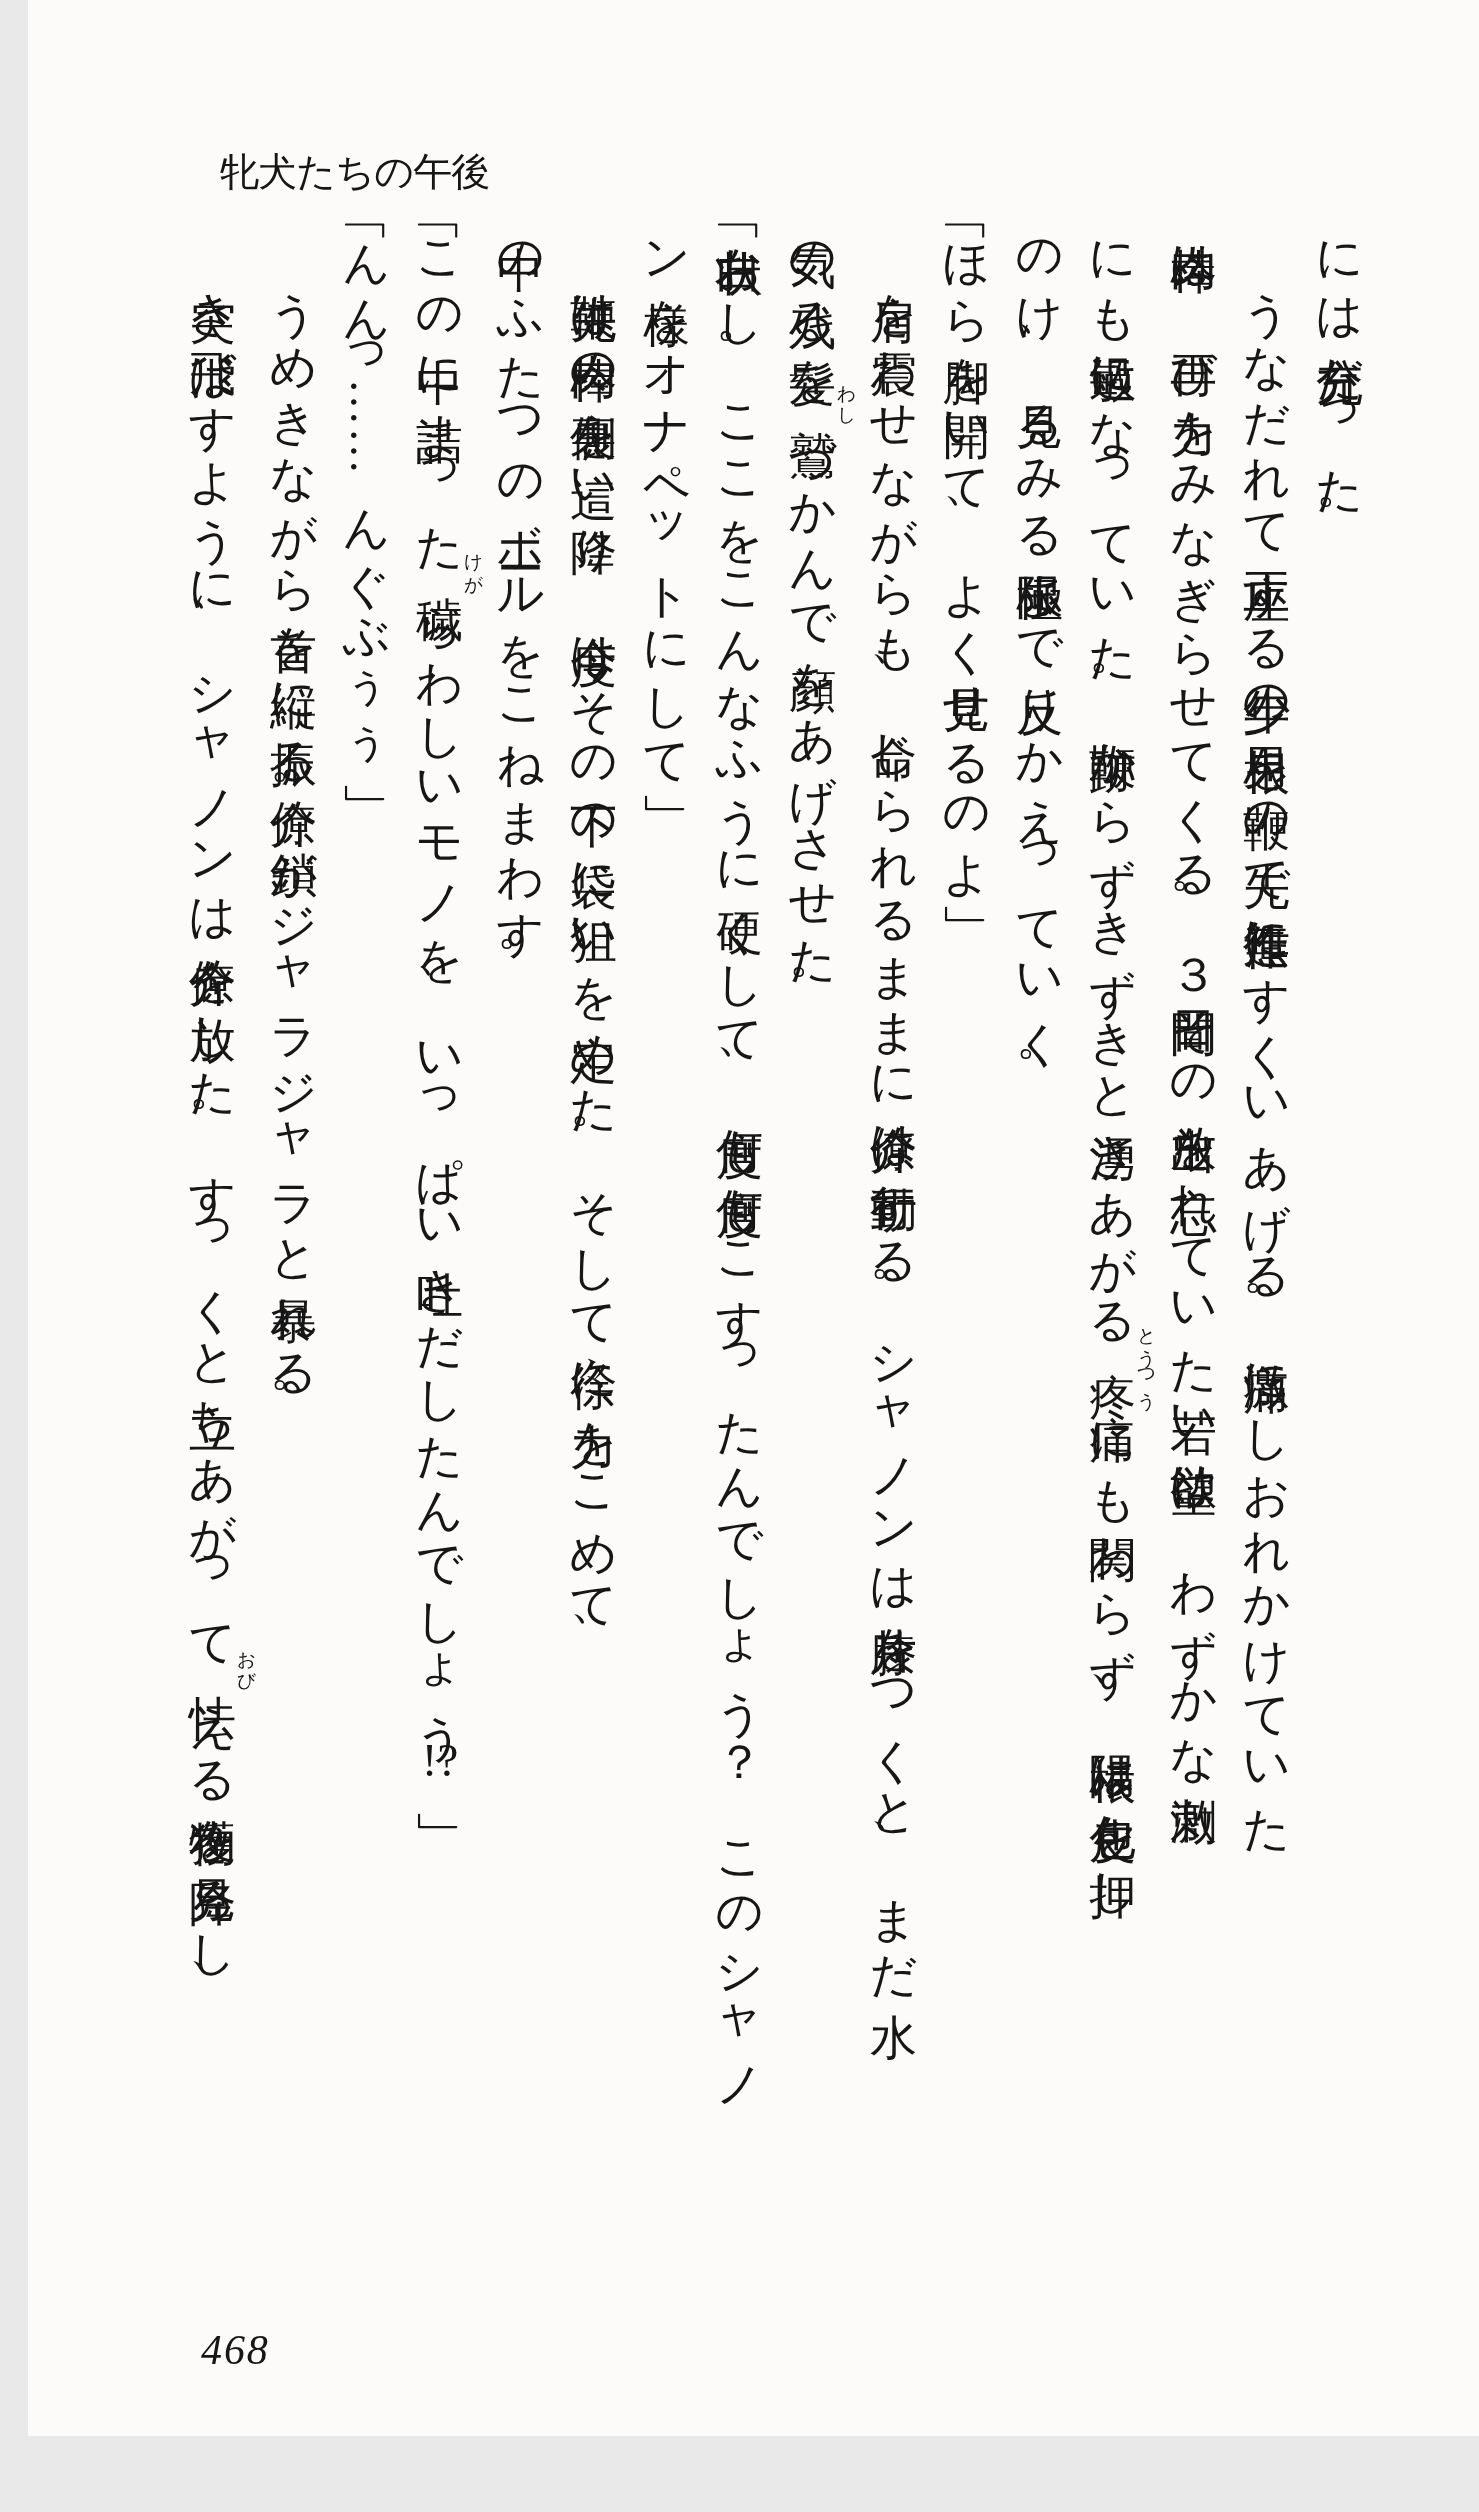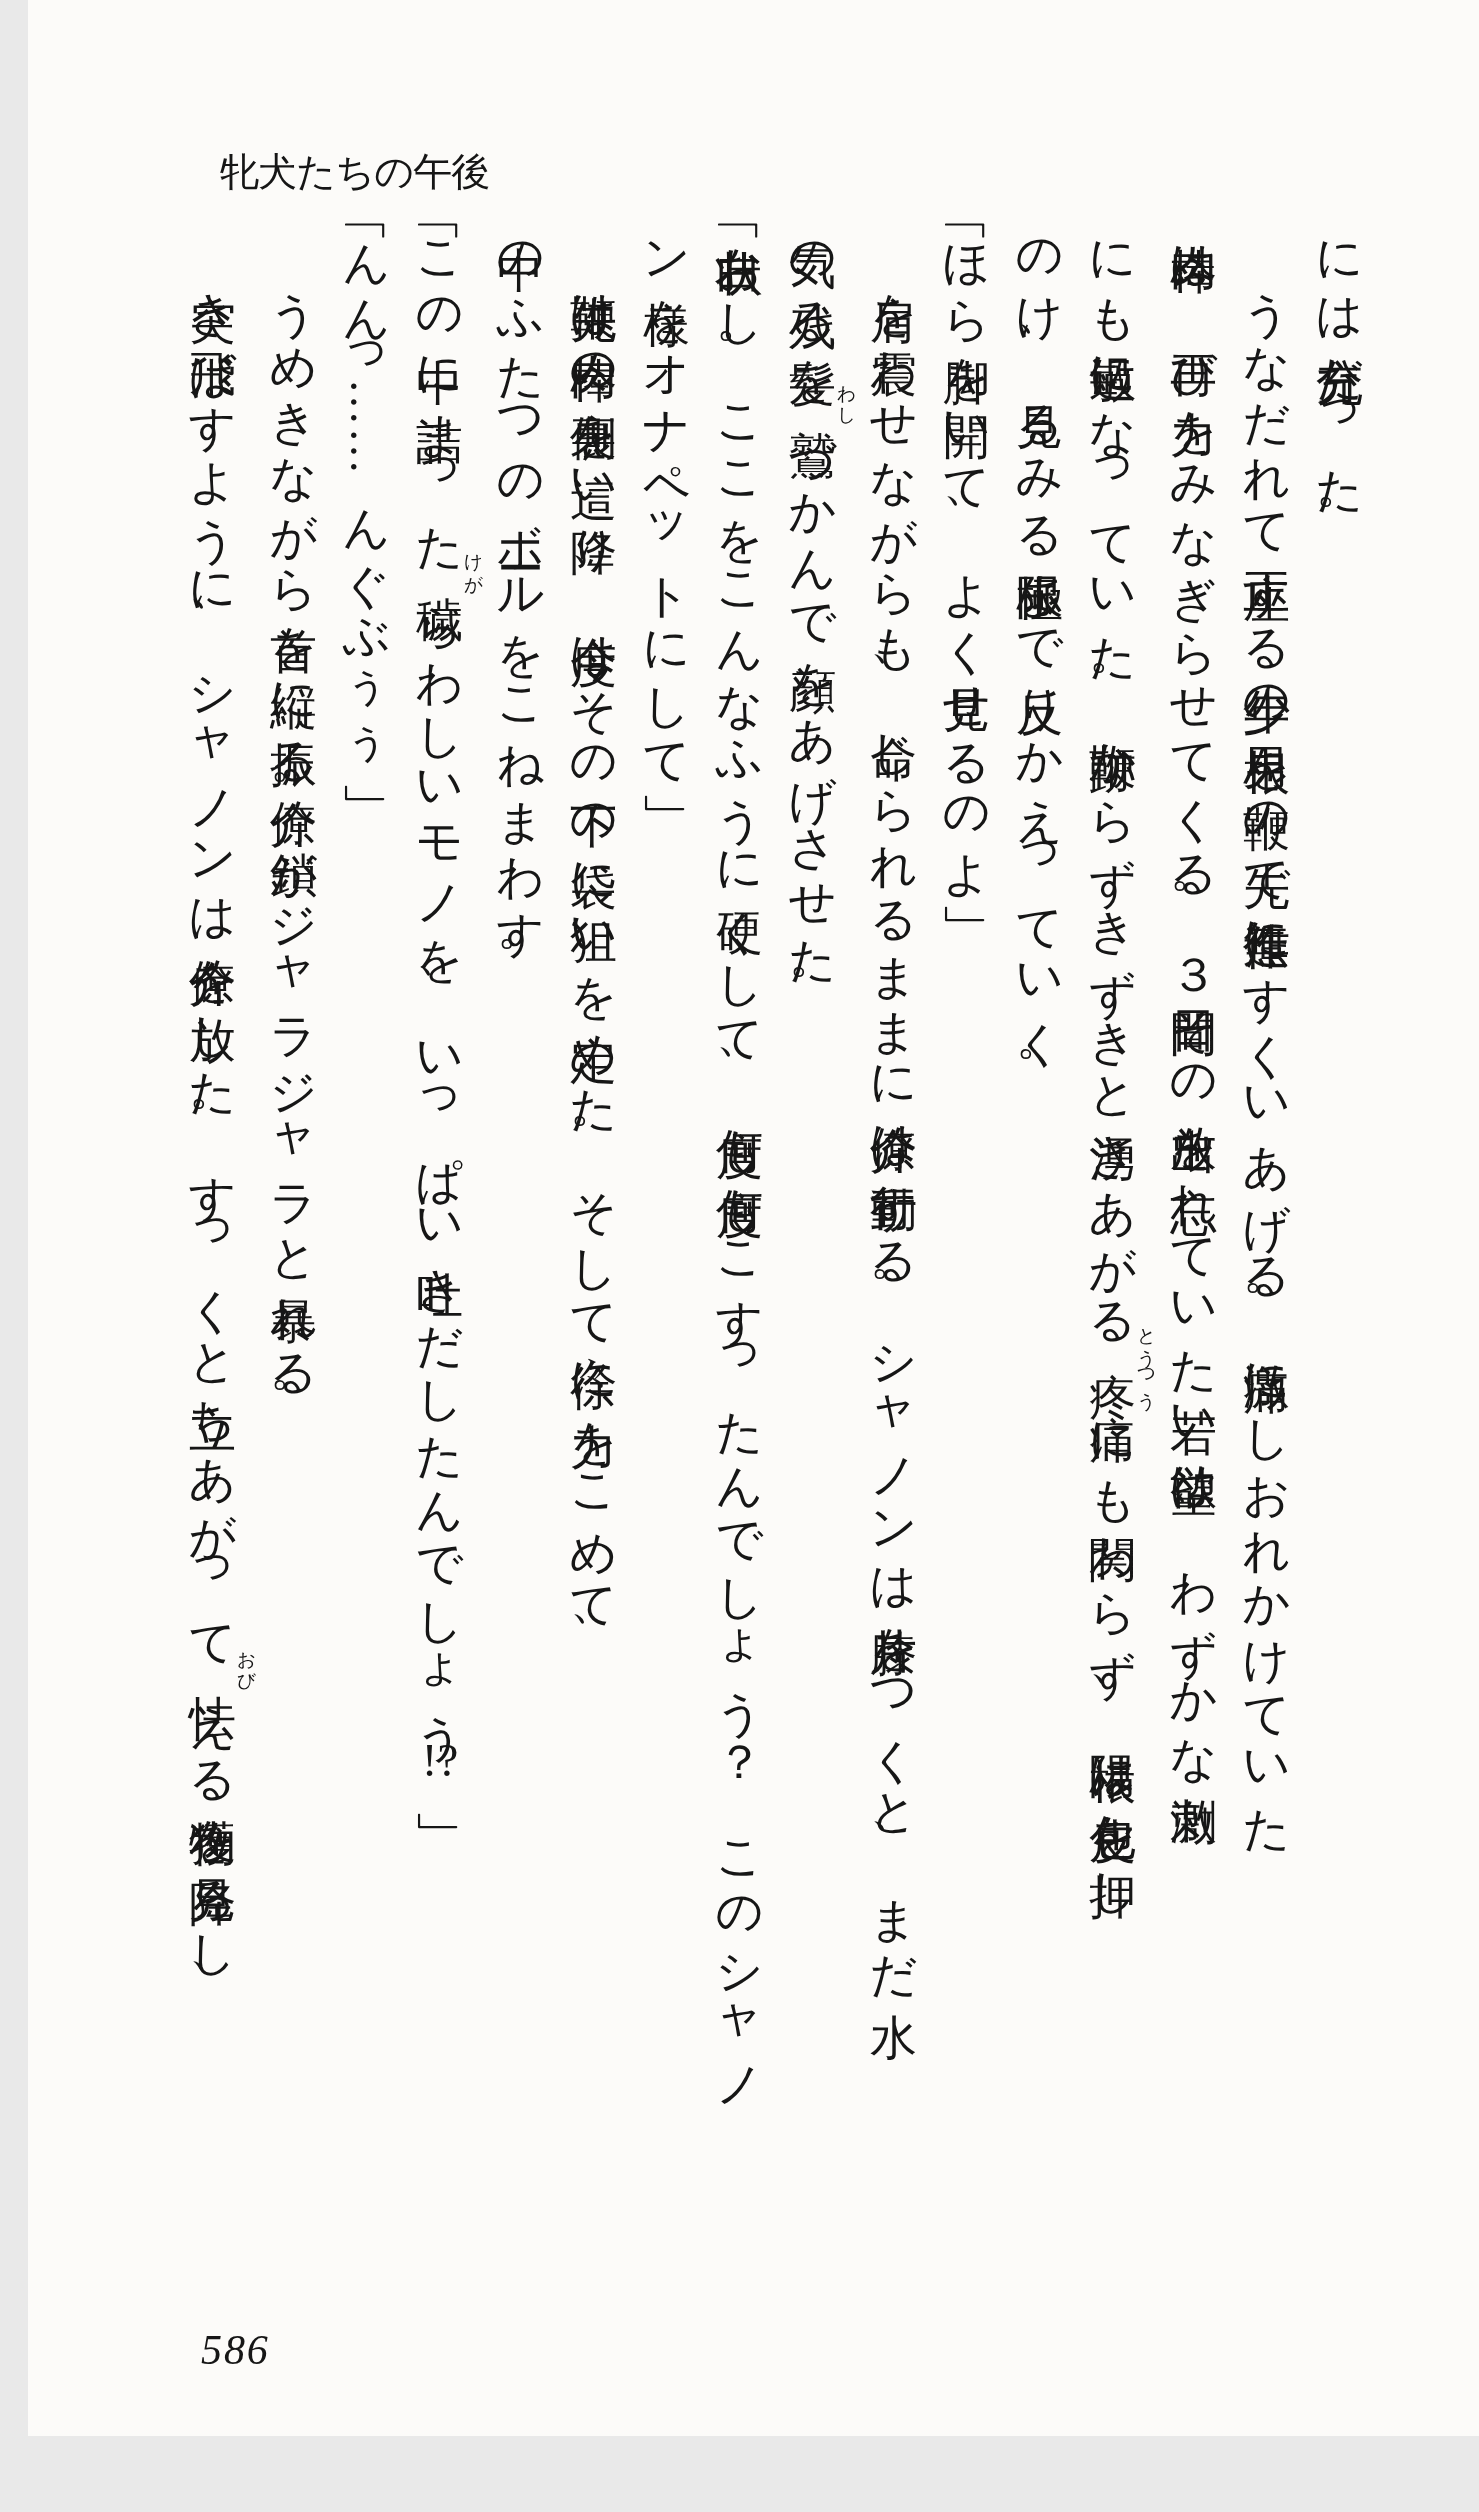--- a/index.html
+++ b/index.html
@@ -74,16 +74,16 @@
       <p class="col">「白状おし。ここをこんなふうに硬くして、何度も何度もこすったんでしょう？　このシャノ</p>
       <p class="col">ン様をオナペットにして」</p>
       <p class="col">　鞭先は肉棒の裏側を這い降り、今度はその下の袋に狙いを定めた。そして徐々に力をこめて、</p>
       <p class="col">中のふたつのボールをこねまわす。</p>
       <p class="col">「この中に詰まった<ruby>穢<rt>けが</rt></ruby>らわしいモノを、いっぱい吐きだしたんでしょう<span class="tcy">!?</span>」</p>
       <p class="col">「んんっ……んぐぶぅぅ」</p>
       <p class="col">　うめきながら首を縦に振る僚介。鎖がジャラジャラと暴れる。</p>
       <p class="col">　突き飛ばすように、シャノンは僚介を放した。すっくと立ちあがって<ruby>怯<rt>おび</rt></ruby>える獲物を見降ろし、</p>
     </div>
 
-  <div class="page-number">586</div>
+  <div class="page-number">468</div>
 
 </div>
 
 
 </body></html>

